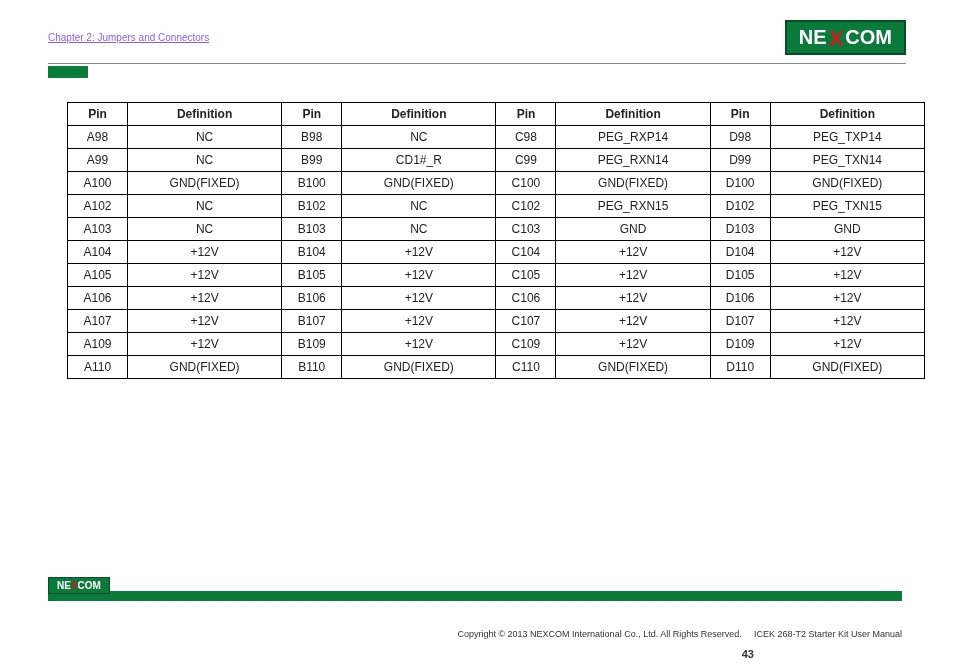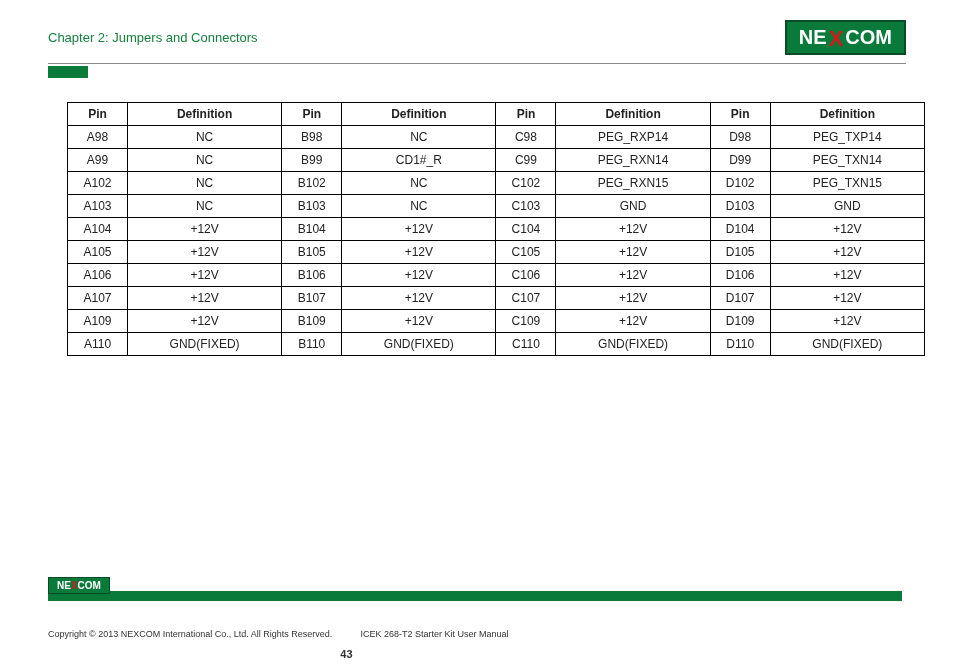--- a/index.html
+++ b/index.html
@@ -1,33 +1,33 @@
 <!DOCTYPE html>
 <html><head>
 <meta charset="utf-8">
 <style>
 html,body{margin:0;padding:0;font-family:"Segoe UI",Arial,sans-serif;font-size:13px;color:#222;background:#fff;}
 .page{width:954px;height:672px;box-sizing:border-box;padding:20px 48px 12px 48px;position:relative;}
 .hdr{display:flex;justify-content:space-between;align-items:center;margin-bottom:8px;}
-.chapter{font-size:13px;color:#15803d;}
+.chapter{font-size:10px;color:#8b5cf6;text-decoration:underline;}
 .brand{background:#0a7a3b;color:#fff;font-weight:bold;font-size:20px;padding:4px 12px;display:flex;align-items:center;border:2px solid #084d26;}
 .brand .x{color:#d31a1a;display:inline-block;padding:0 2px;font-size:22px;line-height:18px;position:relative;top:1px;}
 .rule{border-top:1px solid #888;margin:4px 0 0 0;}
 .tabstub{height:12px;width:40px;background:#0a7a3b;margin-top:2px;}
 .pad{height:24px;}
 table{border-collapse:collapse;width:100%;table-layout:fixed;margin-left:19px;}
 th,td{border:1px solid #000;text-align:center;padding:2px 4px;font-size:12px;line-height:1.35;height:18px;}
 th{font-weight:bold;}
 col.pin{width:7%;}
 col.def{width:18%;}
 .footer{position:absolute;left:48px;right:52px;bottom:12px;}
 .fbar{height:10px;background:#0a7a3b;margin-bottom:6px;position:relative;}
 .flogo{color:#fff;font-weight:bold;font-size:10px;background:#0a7a3b;position:absolute;left:0;top:-14px;padding:2px 8px;border:1px solid #084d26;}
 .flogo .fx{color:#d31a1a;}
-.ftext{display:flex;justify-content:flex-start;align-items:center;font-size:9px;color:#333;gap:8px;}
+.ftext{display:flex;justify-content:flex-end;align-items:center;font-size:9px;color:#333;}
 .pgno{font-weight:bold;font-size:11px;margin-top:41px;}
 </style>
 </head>
 <body>
 
 <div class="page">
   <div class="hdr">
     <div class="chapter">Chapter 2: Jumpers and Connectors</div>
     <div class="brand">
       <span>NE</span>
@@ -75,20 +75,30 @@
         </tr>
         <tr>
           <td>A99</td>
           <td>NC</td>
           <td>B99</td>
           <td>CD1#_R</td>
           <td>C99</td>
           <td>PEG_RXN14</td>
           <td>D99</td>
           <td>PEG_TXN14</td>
+        </tr>
+        <tr>
+          <td>A100</td>
+          <td>GND(FIXED)</td>
+          <td>B100</td>
+          <td>GND(FIXED)</td>
+          <td>C100</td>
+          <td>GND(FIXED)</td>
+          <td>D100</td>
+          <td>GND(FIXED)</td>
         </tr>
         <tr>
           <td>A102</td>
           <td>NC</td>
           <td>B102</td>
           <td>NC</td>
           <td>C102</td>
           <td>PEG_RXN15</td>
           <td>D102</td>
           <td>PEG_TXN15</td>

